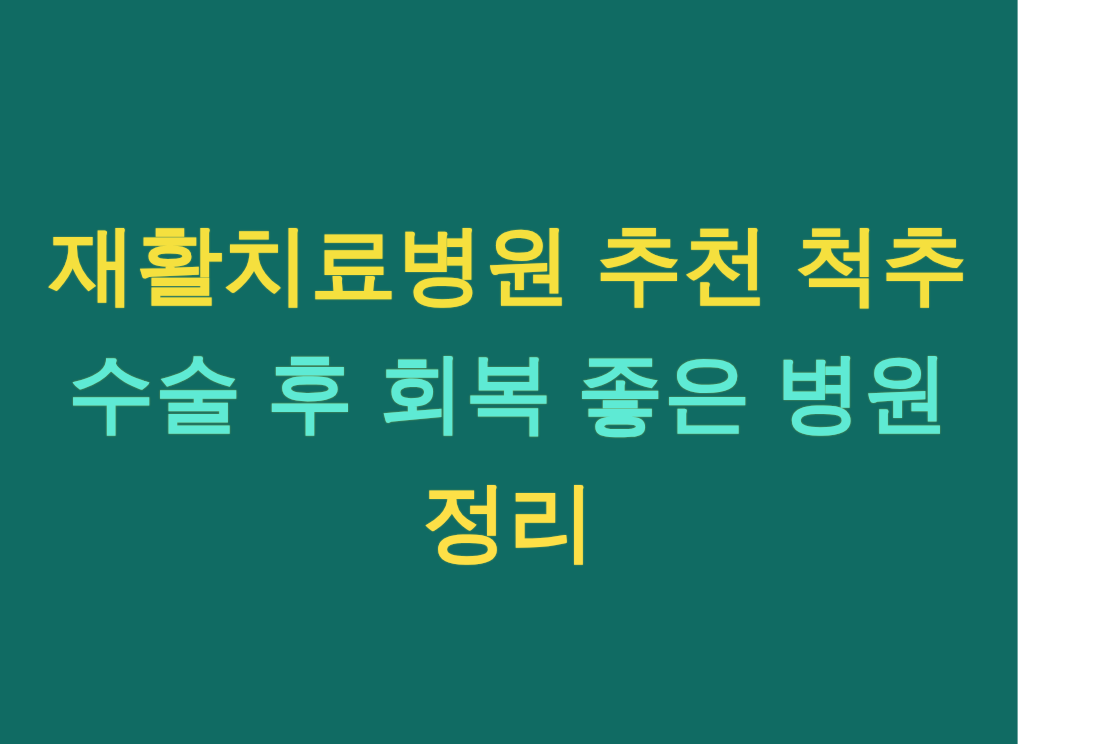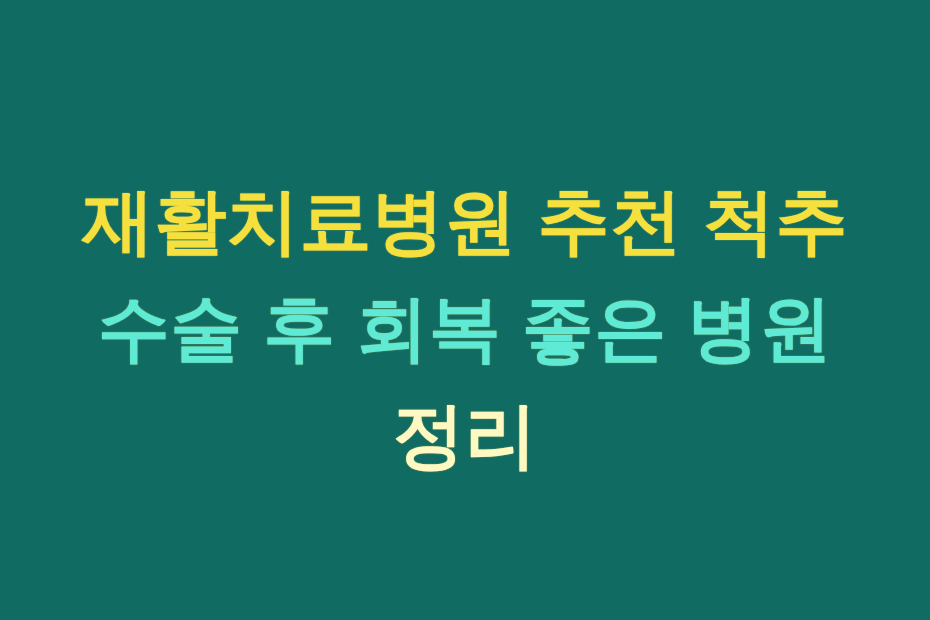--- a/index.html
+++ b/index.html
@@ -10,21 +10,21 @@
 
   body {
     width: 930px;
     height: 620px;
     overflow: hidden;
     font-family: "Liberation Sans", "DejaVu Sans", sans-serif;
   }
 
   #text-card {
     position: relative;
-    width: 930px;
+    width: 848px;
     height: 620px;
     box-sizing: border-box;
     display: flex;
     flex-direction: column;
     align-items: center;
     justify-content: center;
     
     background: #106B63;
   }
 
@@ -61,17 +61,17 @@
 <body>
 
 <div id="text-card" style="background-color: rgb(16, 107, 99);">
 
   <div id="headline-block">
 
     <span class="headline-line" style="color: rgb(245, 224, 62);">재활치료병원 추천 척추</span>
 
     <span class="headline-line" style="color: #5eead4;">수술 후 회복 좋은 병원</span>
 
-    <span class="headline-line" style="color: #fef9c3; text-align: center;">정리</span>
+    <span class="headline-line" style="color: #fde047; text-align: center;">정리</span>
 
   </div>
 
 </div>
 
 </body></html>

